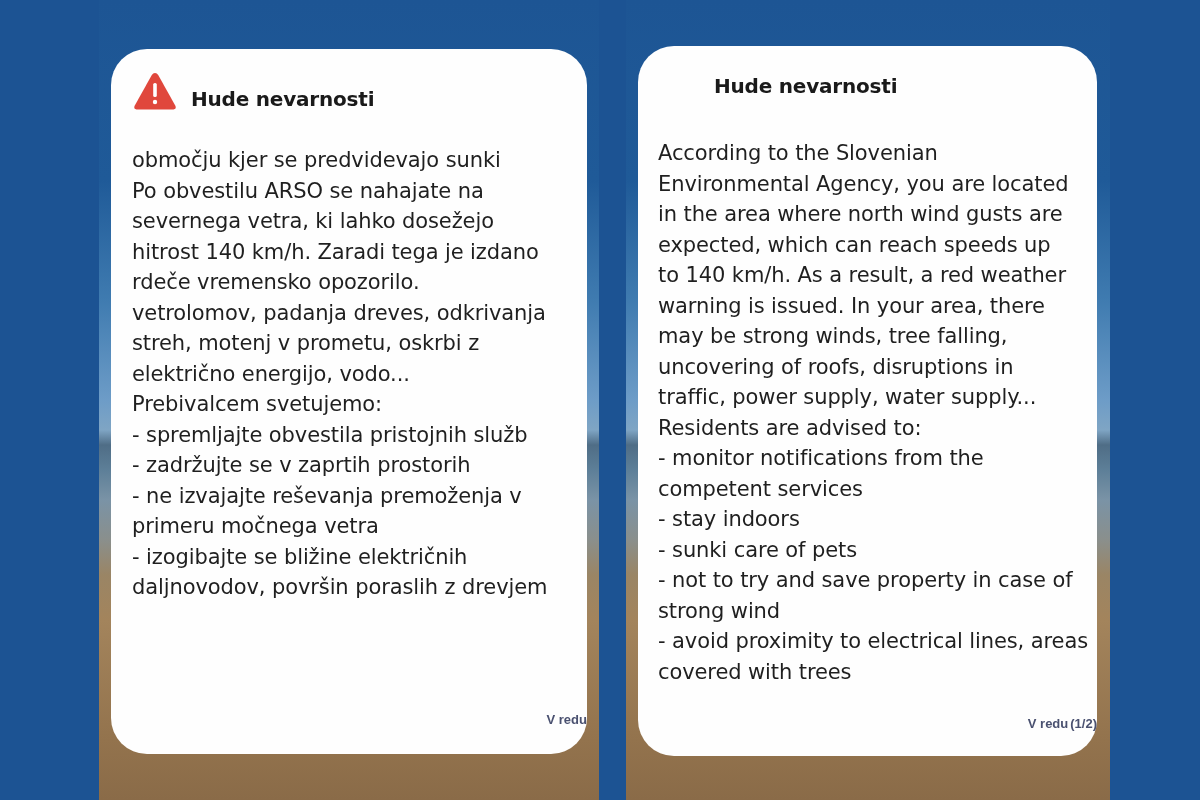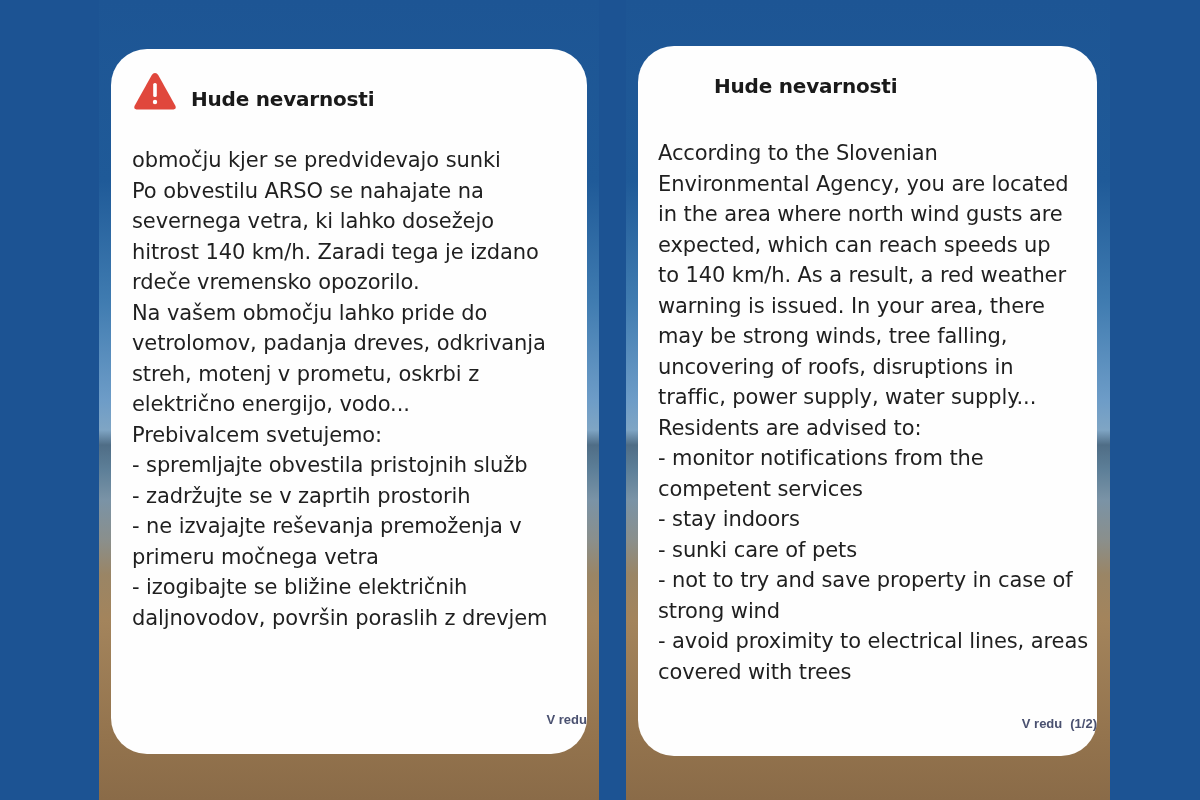--- a/index.html
+++ b/index.html
@@ -37,42 +37,41 @@
   .phone.left .body { left: 21px; top: 96px; }
   .phone.right .body { left: 20px; top: 92px; }
   .body .line { display: block; height: 30.5px; }
   .ok-button {
     position: absolute; left: 0; right: 0; text-align: right;
     color: #4a5170; font-size: 13px; font-weight: bold; cursor: pointer;
     background: none; border: none; font-family: Liberation Sans, sans-serif; padding: 6px 0;
   }
   .phone.left .ok-button { top: 657px; }
   .phone.right .ok-button { top: 664px; }
-  .ok-button .count { margin-left: 8px; }
+  .ok-button .count { margin-left: 2px; }
 </style>
 </head>
 <body>
 
 <div class="phone left">
   <div class="card">
     <div class="header">
       <svg class="warn-icon" viewBox="0 0 44 40">
         <path d="M22 2 Q24 2 25.2 4 L42.5 35 Q43.5 38 40.5 38.5 L3.5 38.5 Q0.5 38 1.5 35 L18.8 4 Q20 2 22 2 Z" fill="#e0473c"></path>
         <rect x="20.2" y="12" width="3.6" height="14" rx="1.6" fill="#ffffff"></rect>
         <circle cx="22" cy="31" r="2.2" fill="#ffffff"></circle>
       </svg>
       <span class="title">Hude nevarnosti</span>
     </div>
     <div class="body">
       <span class="line">območju kjer se predvidevajo sunki</span>
       <span class="line">Po obvestilu ARSO se nahajate na</span>
       <span class="line">severnega vetra, ki lahko dosežejo</span>
       <span class="line">hitrost 140 km/h. Zaradi tega je izdano</span>
       <span class="line">rdeče vremensko opozorilo.</span>
-      <span class="line">Na vašem območju lahko pride do</span>
       <span class="line">vetrolomov, padanja dreves, odkrivanja</span>
       <span class="line">streh, motenj v prometu, oskrbi z</span>
       <span class="line">električno energijo, vodo...</span>
       <span class="line">Prebivalcem svetujemo:</span>
       <span class="line">- spremljajte obvestila pristojnih služb</span>
       <span class="line">- zadržujte se v zaprtih prostorih</span>
       <span class="line">- ne izvajajte reševanja premoženja v</span>
       <span class="line">primeru močnega vetra</span>
       <span class="line">- izogibajte se bližine električnih</span>
       <span class="line">daljnovodov, površin poraslih z drevjem</span>

